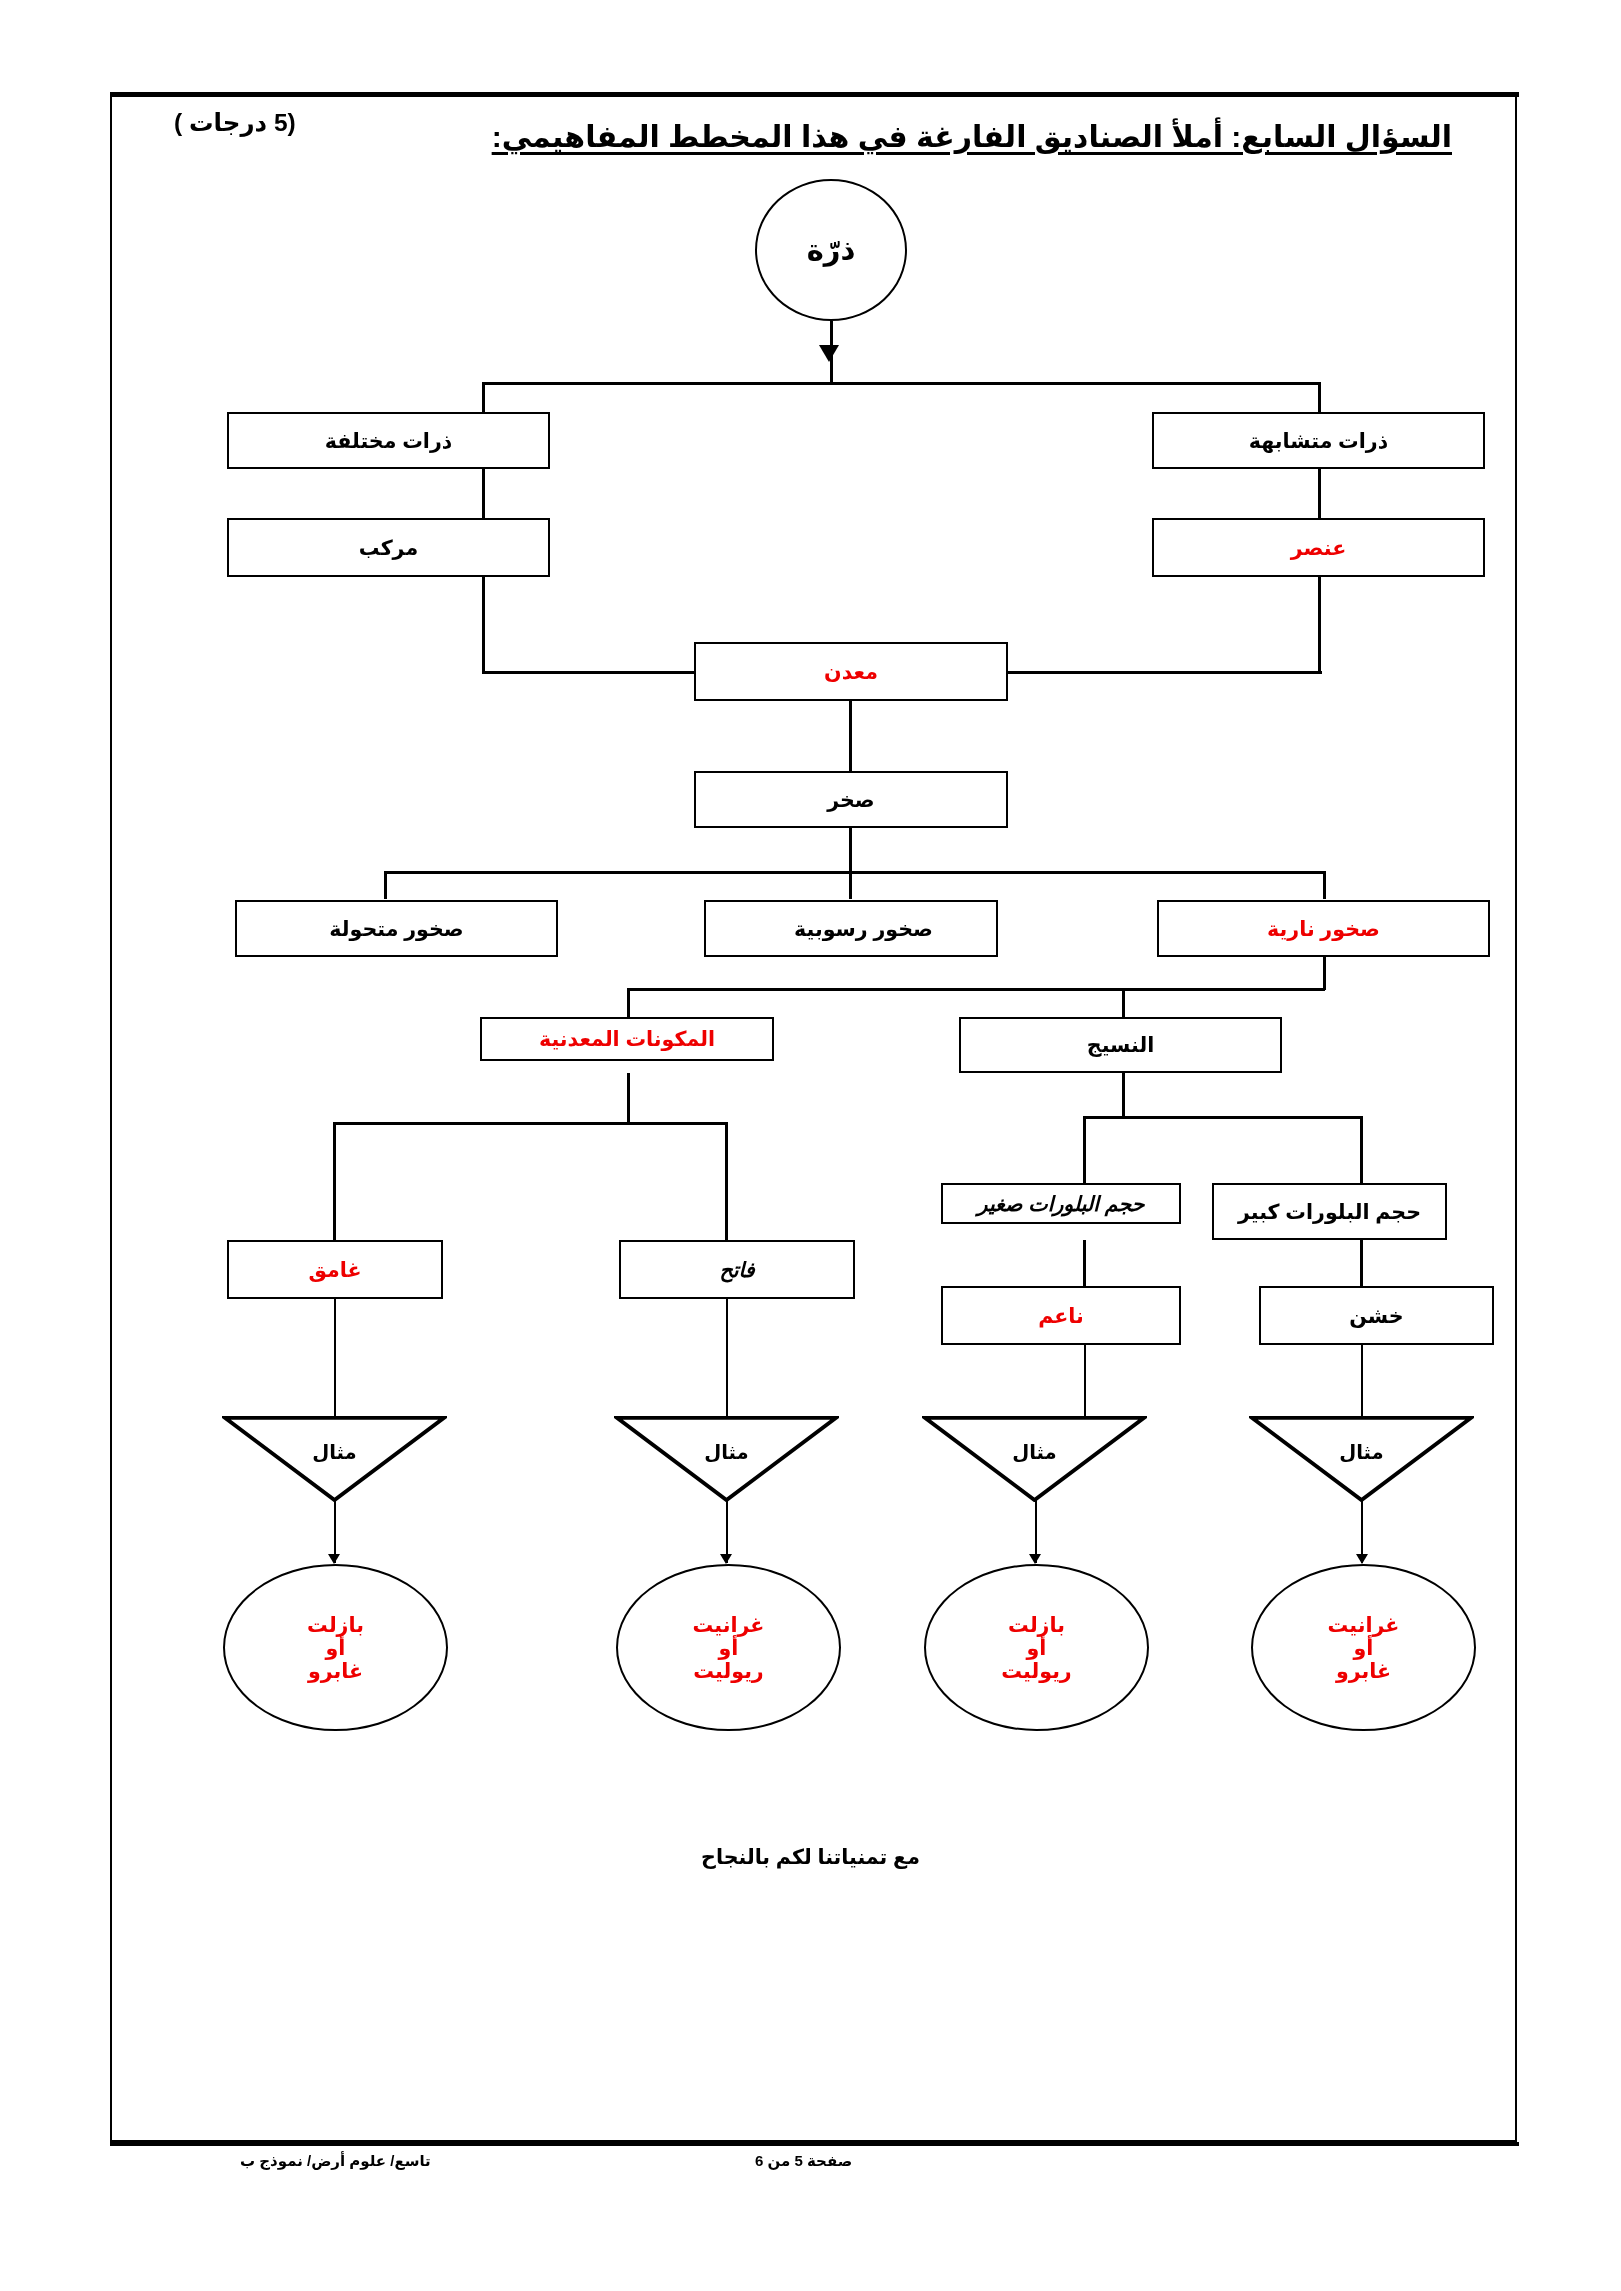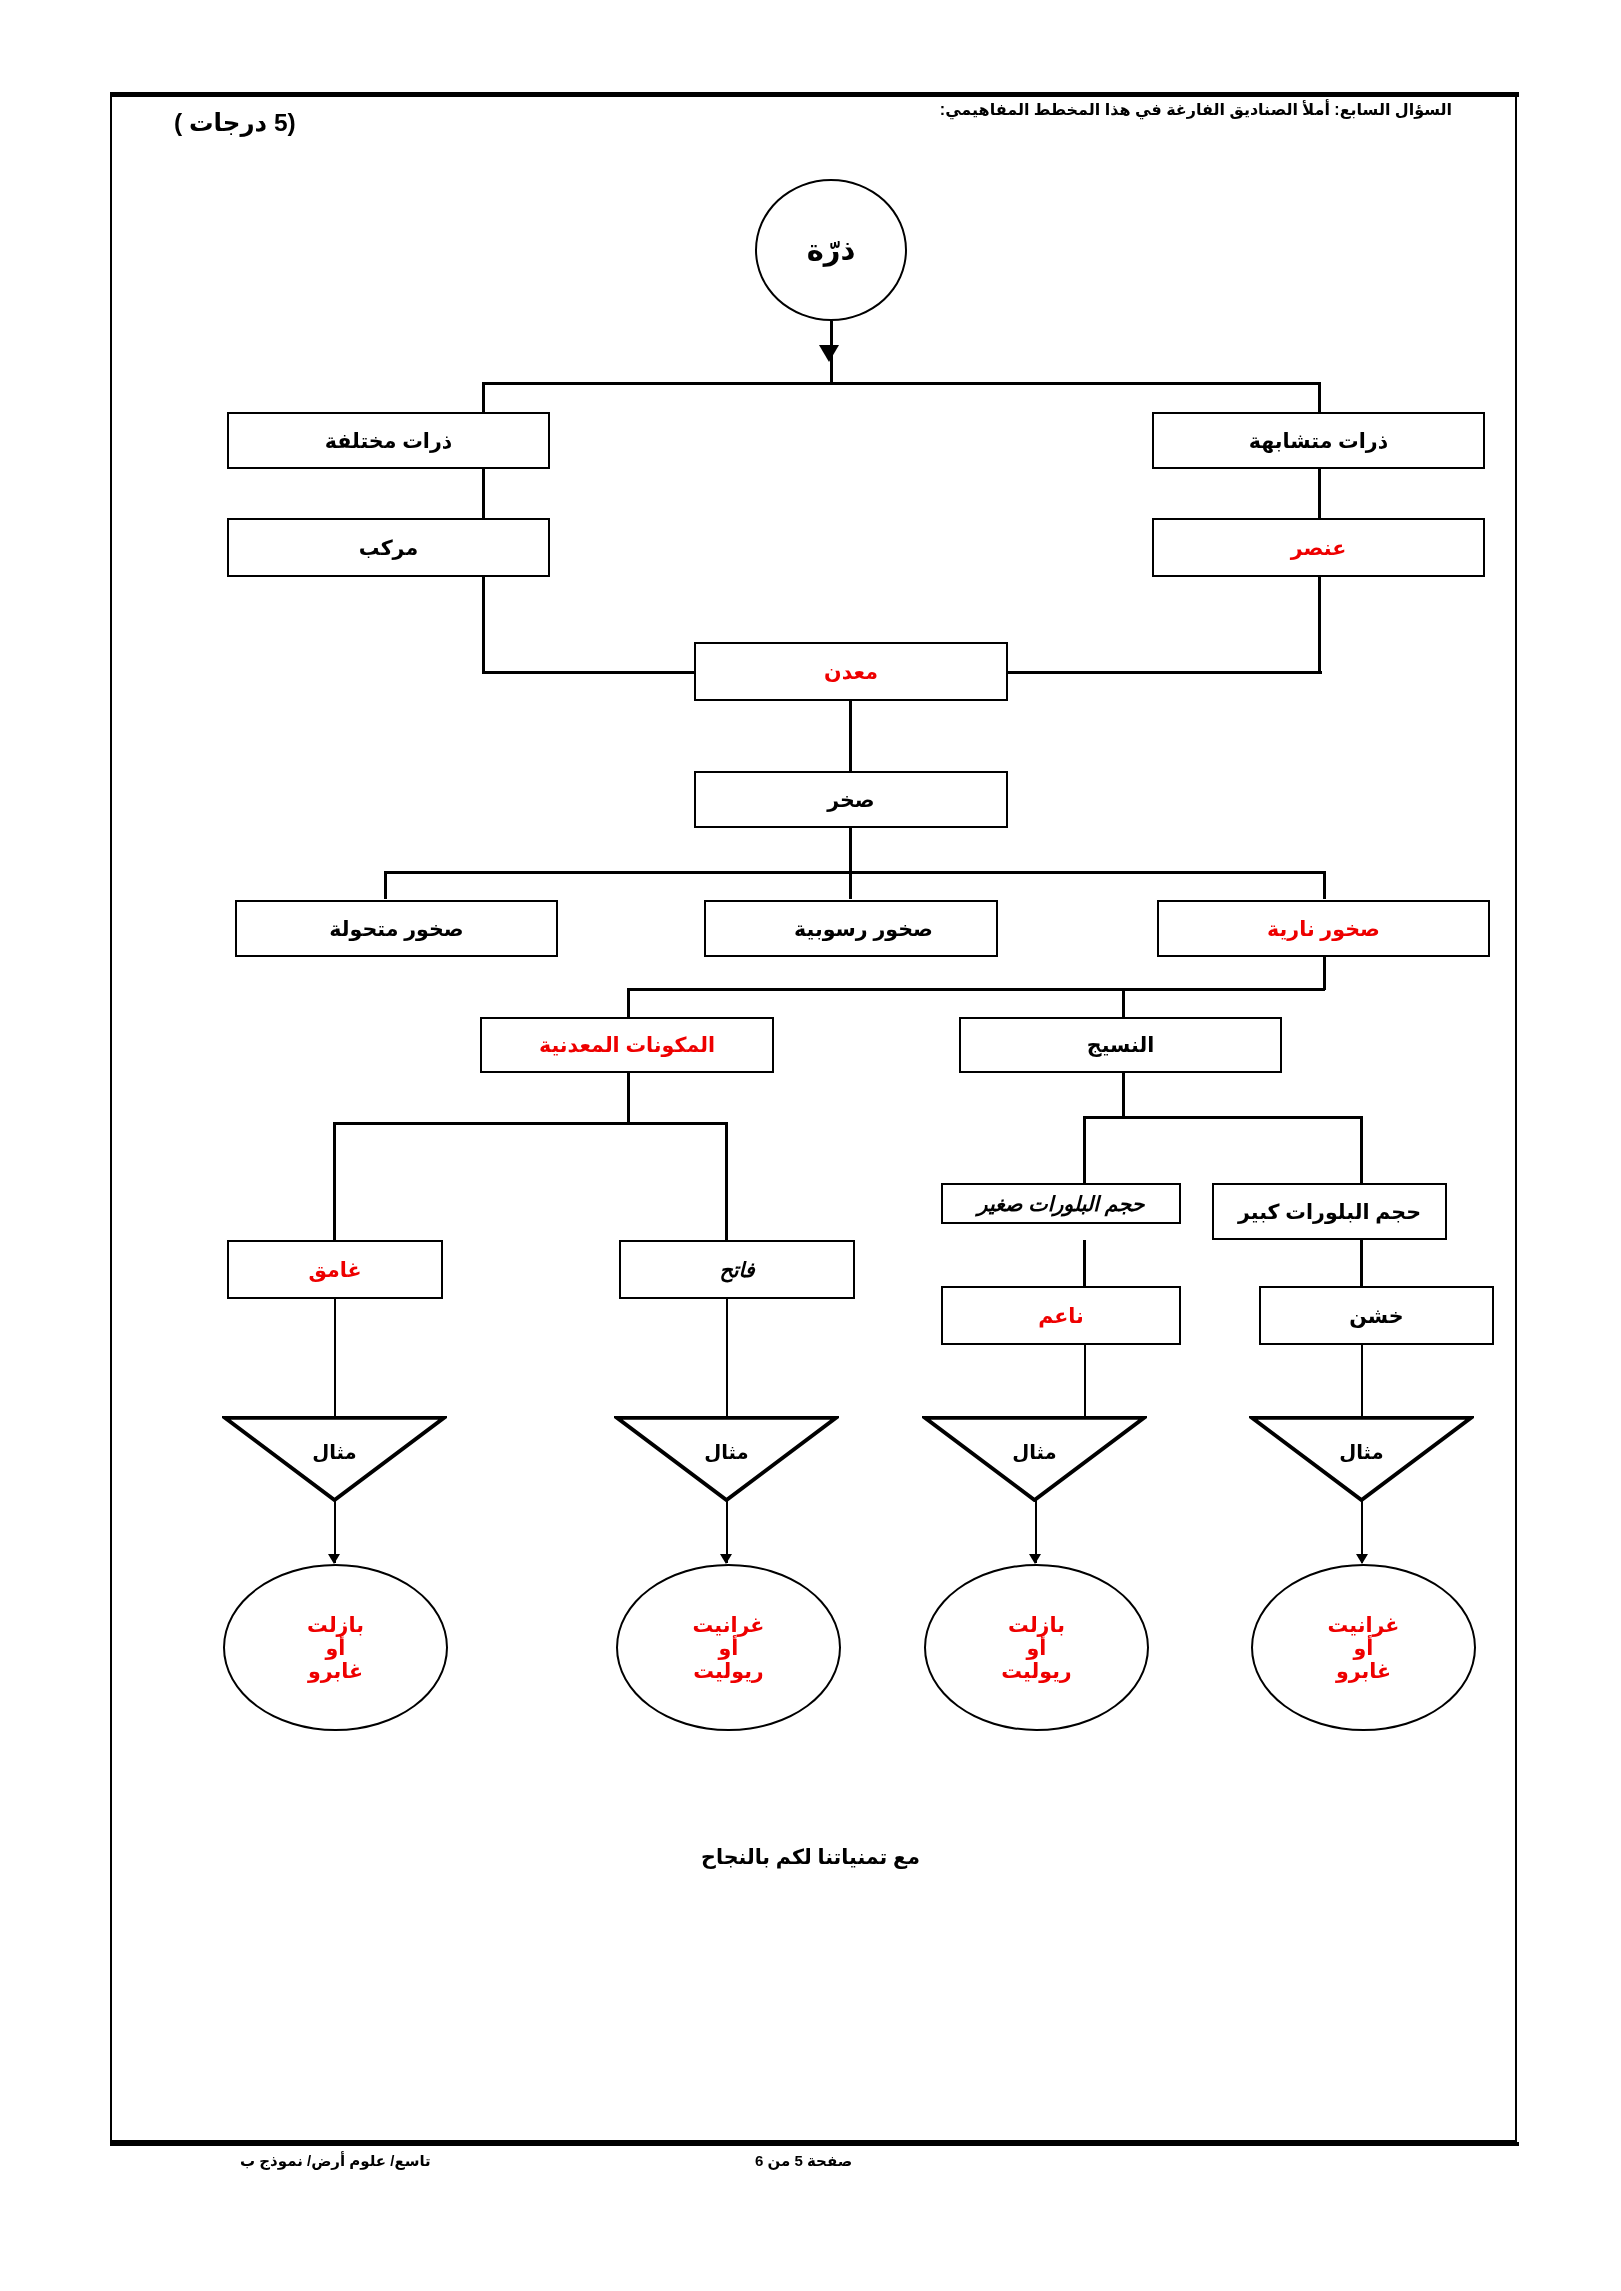--- a/index.html
+++ b/index.html
@@ -30,22 +30,23 @@
     background:#000;
   }
   
   .hdr{
     position:absolute;
     font-weight:bold;
     white-space:nowrap;
     line-height:1;
   }
   #hdr-question{
-    top:102px; right:169px;
-    font-size:16px;
+    top:122px; right:169px;
+    font-size:30px;
+    text-decoration:underline;
     text-underline-offset:4.9px;
   }
   #hdr-marks{
     top:111px; left:174px;
     font-size:24.5px;
   }
   
   .node{
     position:absolute;
     box-sizing:border-box;
@@ -212,21 +213,21 @@
 
   <div class="node box red" style="left:694px; top:642px; width:314px; height:59px;">معدن</div>
 
   <div class="node box blk" style="left:694px; top:771px; width:314px; height:57px;">صخر</div>
 
   <div class="node box red" style="left:1157px; top:900px; width:333px; height:57px;">صخور نارية</div>
   <div class="node box blk" style="left:704px; top:900px; width:294px; height:57px;padding-left:25px;">صخور رسوبية</div>
   <div class="node box blk" style="left:235px; top:900px; width:323px; height:57px;">صخور متحولة</div>
 
   <div class="node box blk" style="left:959px; top:1017px; width:323px; height:56px;">النسيج</div>
-  <div class="node box red" style="left:480px; top:1017px; width:294px; height:56px;">المكونات المعدنية</div>
+  <div class="node box red" style="left:480px; top:1017px; width:294px; height:44px;">المكونات المعدنية</div>
 
   <div class="node box blk" style="left:1212px; top:1183px; width:235px; height:57px;">حجم البلورات كبير</div>
   <div class="node box blk" style="left:941px; top:1183px; width:240px; height:41px;font-style:italic;">حجم البلورات صغير</div>
 
   <div class="node box blk" style="left:1259px; top:1286px; width:235px; height:59px;">خشن</div>
   <div class="node box red" style="left:941px; top:1286px; width:240px; height:59px;">ناعم</div>
   <div class="node box blk" style="left:619px; top:1240px; width:236px; height:59px;font-style:italic;">فاتح</div>
   <div class="node box red" style="left:227px; top:1240px; width:216px; height:59px;">غامق</div>
 
   <div class="tri" style="left:222px; top:1414px; width:225px; height:88px;">

